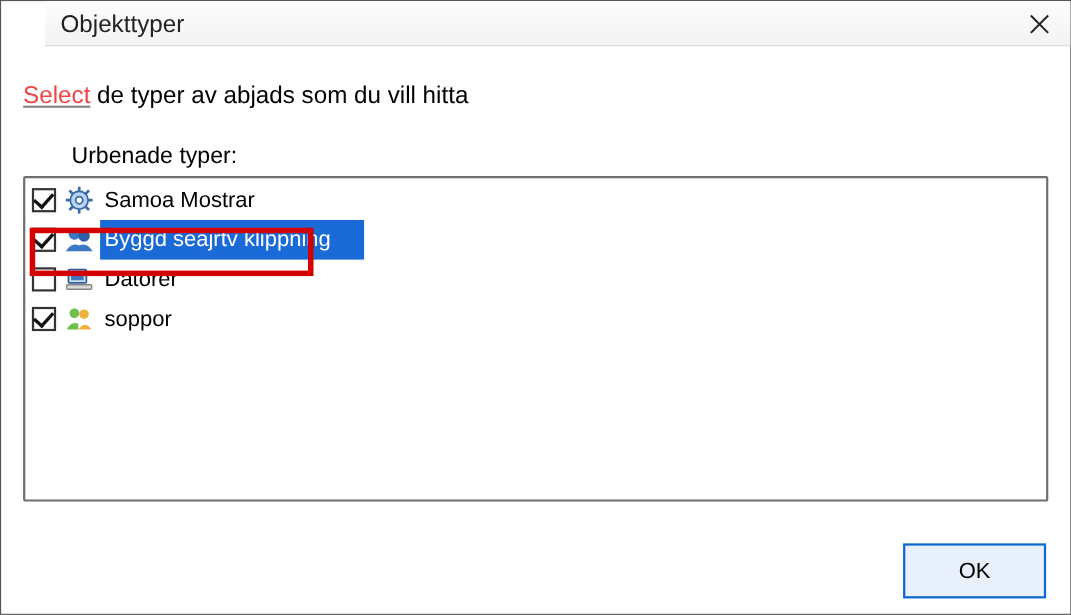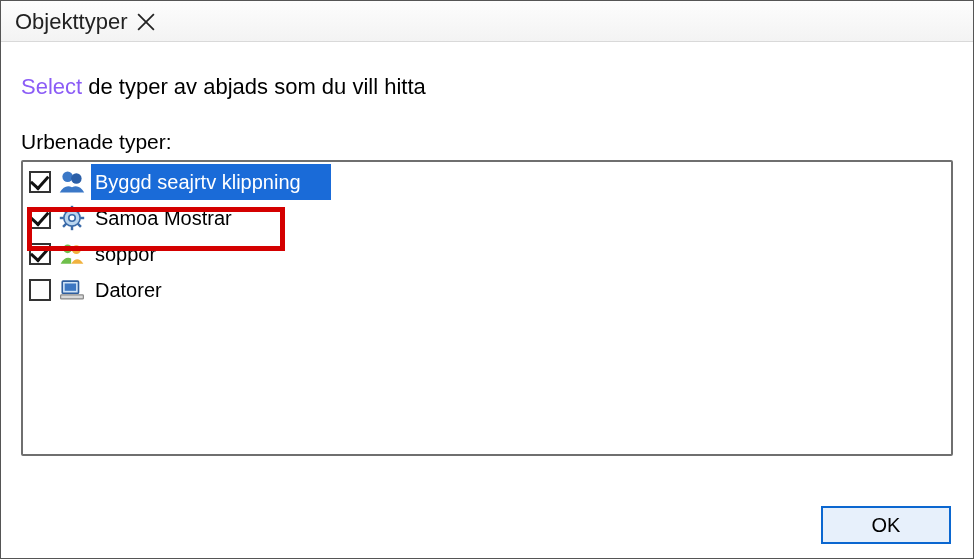--- a/index.html
+++ b/index.html
@@ -15,24 +15,25 @@
     width: 974px; height: 559px;
     border: 1px solid #555;
     background: #fff;
     position: relative;
     display: flex;
     flex-direction: column;
   }
   .titlebar {
     display: flex;
     align-items: center;
-    justify-content: flex-start;
+    justify-content: space-between;
     padding: 6px 10px 4px 14px;
     border-bottom: 1px solid #d9d9d9;
     background: linear-gradient(#fdfdfd,#f3f3f3);
+    margin-left: 40px;
   }
   .titlebar .title {
     font-size: 22px;
     color: #222;
   }
   .close-btn {
     width: 36px; height: 30px;
     display: flex; align-items: center; justify-content: center;
     cursor: pointer;
     border: none; background: transparent;
@@ -43,26 +44,28 @@
     padding: 14px 20px 0 20px;
     flex: 1 1 auto;
     display: flex;
     flex-direction: column;
   }
   .instruction {
     font-size: 22px;
     margin: 18px 0 30px 0;
   }
   .instruction .word-select {
-    color: #8b5cf6;
+    color: #ef4444;
+    text-decoration: underline;
     text-decoration-color: #888;
   }
   .list-label {
     font-size: 21px;
     margin-bottom: 6px;
+    margin-left: 44px;
   }
   .list-box {
     border: 2px solid #6f6f6f;
     border-radius: 2px;
     height: 296px;
     overflow: hidden;
     background: #fff;
     padding: 2px 0 0 0;
   }
   .item {
@@ -113,21 +116,21 @@
     pointer-events: none;
   }
   .footer {
     display: flex;
     justify-content: flex-end;
     gap: 18px;
     padding: 14px 22px 14px 0;
   }
   .btn {
     min-width: 130px;
-    height: 38px;
+    height: 50px;
     font-size: 20px;
     background: #e9e9e9;
     border: 1px solid #a9a9a9;
     cursor: pointer;
   }
   .btn.primary {
     border: 2px solid #0b67d0;
     background: #e7f0fb;
   }
 </style>
@@ -147,32 +150,20 @@
   </div>
 
   <div class="body">
     <div class="instruction">
       <span class="word-select">Select</span><span> de typer av abjads som du vill hitta</span>
     </div>
 
     <div class="list-label">Urbenade typer:</div>
 
     <div class="list-box" style="position:relative;">
-
-      <div class="item selected">
-        <div class="chk checked"></div>
-        <div class="icon">
-          <svg viewBox="0 0 32 32" width="28" height="28">
-            <circle cx="11" cy="10" r="6" fill="#3b78c7"></circle>
-            <circle cx="21" cy="12" r="6" fill="#2b5fa8"></circle>
-            <path d="M2 28 Q8 18 16 22 Q24 18 30 28 Z" fill="#3b78c7"></path>
-          </svg>
-        </div>
-        <div class="label-wrap">Byggd seajrtv klippning</div>
-      </div>
 
       <div class="item">
         <div class="chk checked"></div>
         <div class="icon">
           <svg viewBox="0 0 32 32" width="26" height="26">
             <circle cx="16" cy="16" r="10" fill="#b9d5ef" stroke="#3a6aa8" stroke-width="2"></circle>
             <circle cx="16" cy="16" r="4" fill="#fff" stroke="#3a6aa8" stroke-width="2"></circle>
             <g stroke="#3a6aa8" stroke-width="3">
               <line x1="16" y1="1" x2="16" y2="6"></line>
               <line x1="16" y1="26" x2="16" y2="31"></line>
@@ -181,45 +172,57 @@
               <line x1="5" y1="5" x2="9" y2="9"></line>
               <line x1="23" y1="23" x2="27" y2="27"></line>
               <line x1="27" y1="5" x2="23" y2="9"></line>
               <line x1="9" y1="23" x2="5" y2="27"></line>
             </g>
           </svg>
         </div>
         <div class="label-wrap">Samoa Mostrar</div>
       </div>
 
+      <div class="item selected">
+        <div class="chk checked"></div>
+        <div class="icon">
+          <svg viewBox="0 0 32 32" width="28" height="28">
+            <circle cx="11" cy="10" r="6" fill="#3b78c7"></circle>
+            <circle cx="21" cy="12" r="6" fill="#2b5fa8"></circle>
+            <path d="M2 28 Q8 18 16 22 Q24 18 30 28 Z" fill="#3b78c7"></path>
+          </svg>
+        </div>
+        <div class="label-wrap">Byggd seajrtv klippning</div>
+      </div>
+
+      <div class="item">
+        <div class="chk"></div>
+        <div class="icon">
+          <svg viewBox="0 0 32 32" width="26" height="26">
+            <rect x="4" y="5" width="20" height="15" rx="1" fill="#cfe3f7" stroke="#2f5e9e" stroke-width="2"></rect>
+            <rect x="7" y="8" width="14" height="9" fill="#3d77c2"></rect>
+            <rect x="2" y="22" width="28" height="5" rx="1" fill="#d9d9d9" stroke="#888" stroke-width="1.5"></rect>
+          </svg>
+        </div>
+        <div class="label-wrap">Datorer</div>
+      </div>
+
       <div class="item">
         <div class="chk checked"></div>
         <div class="icon">
           <svg viewBox="0 0 32 32" width="28" height="28">
             <circle cx="11" cy="10" r="5" fill="#6fbf4b"></circle>
             <circle cx="21" cy="11" r="5" fill="#f0b23e"></circle>
             <path d="M3 27 Q8 18 15 21 L15 27 Z" fill="#6fbf4b"></path>
             <path d="M15 27 Q22 17 29 27 Z" fill="#f0b23e"></path>
           </svg>
         </div>
         <div class="label-wrap">soppor</div>
       </div>
 
-      <div class="item">
-        <div class="chk"></div>
-        <div class="icon">
-          <svg viewBox="0 0 32 32" width="26" height="26">
-            <rect x="4" y="5" width="20" height="15" rx="1" fill="#cfe3f7" stroke="#2f5e9e" stroke-width="2"></rect>
-            <rect x="7" y="8" width="14" height="9" fill="#3d77c2"></rect>
-            <rect x="2" y="22" width="28" height="5" rx="1" fill="#d9d9d9" stroke="#888" stroke-width="1.5"></rect>
-          </svg>
-        </div>
-        <div class="label-wrap">Datorer</div>
-      </div>
-
 
     </div>
   </div>
 
   <div class="highlight-box"></div>
 
   <div class="footer">
     <button class="btn primary">OK</button>
   </div>
 

